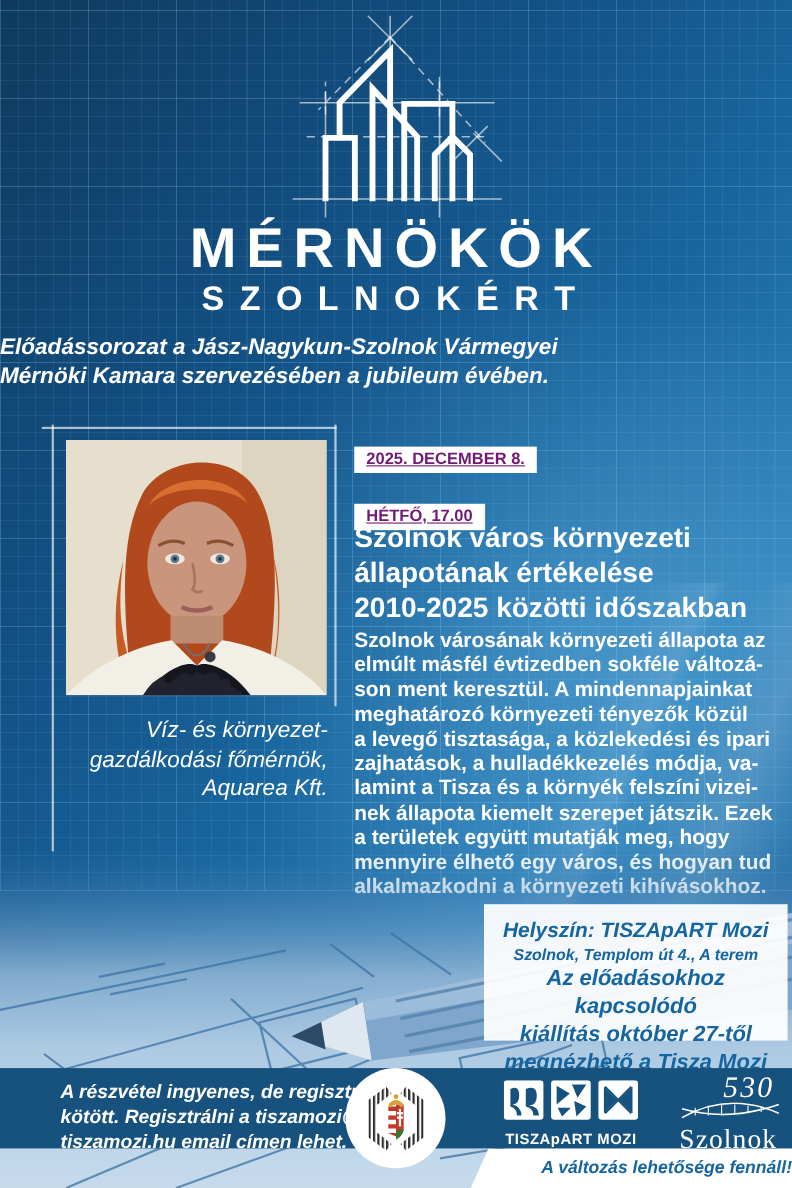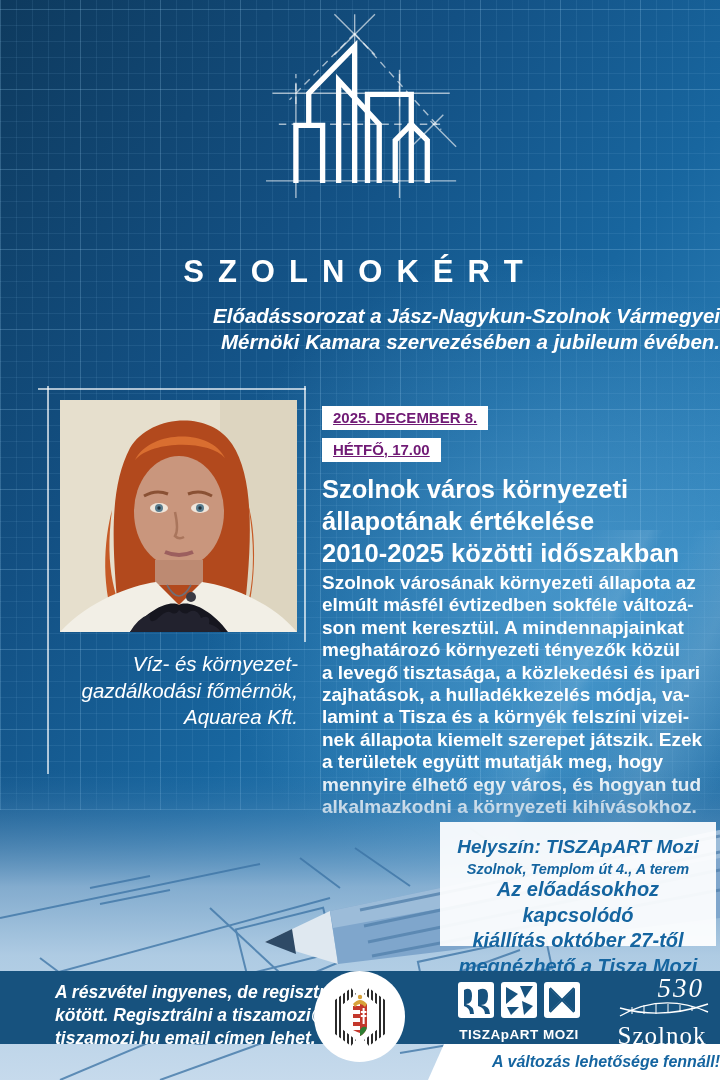--- a/index.html
+++ b/index.html
@@ -20,31 +20,31 @@
   }
   .bg-streaks{
     position:absolute;right:0;top:530px;width:340px;height:340px;pointer-events:none;
     background:linear-gradient(115deg, transparent 42%, rgba(255,255,255,.10) 54%, transparent 57%, transparent 63%, rgba(255,255,255,.13) 76%, transparent 92%);
   }
   .logo-svg{position:absolute;left:253px;top:10px;}
   .title1{position:absolute;left:0;top:196px;width:720px;text-align:center;
     font-size:51px;font-weight:800;letter-spacing:9px;}
   .title2{position:absolute;left:0;top:254px;width:720px;text-align:center;
     font-size:31px;font-weight:700;letter-spacing:14px;}
-  .subtitle{position:absolute;left:0;top:303px;width:720px;text-align:right;
+  .subtitle{position:absolute;left:0;top:303px;width:720px;text-align:left;
     font-size:20.5px;font-weight:700;font-style:italic;line-height:1.28;white-space:pre-line;}
   .guide{position:absolute;background:rgba(255,255,255,.65);}
   .gv1{left:47px;top:386px;width:2px;height:388px;}
   .gh1{left:38px;top:388px;width:268px;height:2px;}
   .gv2{left:304px;top:386px;width:2px;height:256px;}
   .photo-wrap{position:absolute;left:60px;top:400px;width:237px;height:232px;}
   .badge{position:absolute;background:#ffffff;color:#701a75;font-weight:800;
     font-size:15px;padding:4px 11px 5px;line-height:1;text-decoration:underline;}
   .badge1{left:322px;top:406px;}
-  .badge2{left:322px;top:438px;text-align:center;}
+  .badge2{left:322px;top:458px;text-align:center;}
   .talk-title{position:absolute;left:322px;top:473px;width:398px;
     font-size:25.5px;font-weight:800;line-height:1.26;white-space:pre-line;}
   .talk-desc{position:absolute;left:322px;top:572px;width:400px;
     font-size:19px;font-weight:600;line-height:22.4px;white-space:pre-line;}
   .speaker{position:absolute;left:20px;top:645px;width:278px;text-align:right;}
   .speaker-name{font-size:25px;font-weight:800;font-style:italic;}
   .speaker-role{margin-top:6px;font-size:20.5px;font-style:italic;font-weight:500;
     line-height:1.3;white-space:pre-line;}
   .blueprint-strip{position:absolute;left:0;top:768px;width:720px;height:312px;}
   .venue-box{position:absolute;left:440px;top:822px;width:276px;height:124px;
@@ -98,20 +98,21 @@
     </g>
     <g stroke="#ffffff" stroke-width="5" stroke-linejoin="miter">
       <path d="M52,110 L52,78 L95,34 L95,162"></path>
       <path d="M40,162 L40,108 L65,108 L65,162"></path>
       <path d="M80,162 L80,66 L118,107 L118,162"></path>
       <path d="M107,162 L107,79 L148,79 L148,162"></path>
       <path d="M133,162 L133,122 L148,107 L163,122 L163,162"></path>
     </g>
   </svg>
 
+  <div class="title1">MÉRNÖKÖK</div>
   <div class="title2">SZOLNOKÉRT</div>
   <div class="subtitle">Előadássorozat a Jász-Nagykun-Szolnok Vármegyei
 Mérnöki Kamara szervezésében a jubileum évében.</div>
 
   <div class="guide gv1"></div>
   <div class="guide gh1"></div>
   <div class="guide gv2"></div>
 
   <div class="photo-wrap">
     <svg width="237" height="232" viewBox="0 0 237 232">

